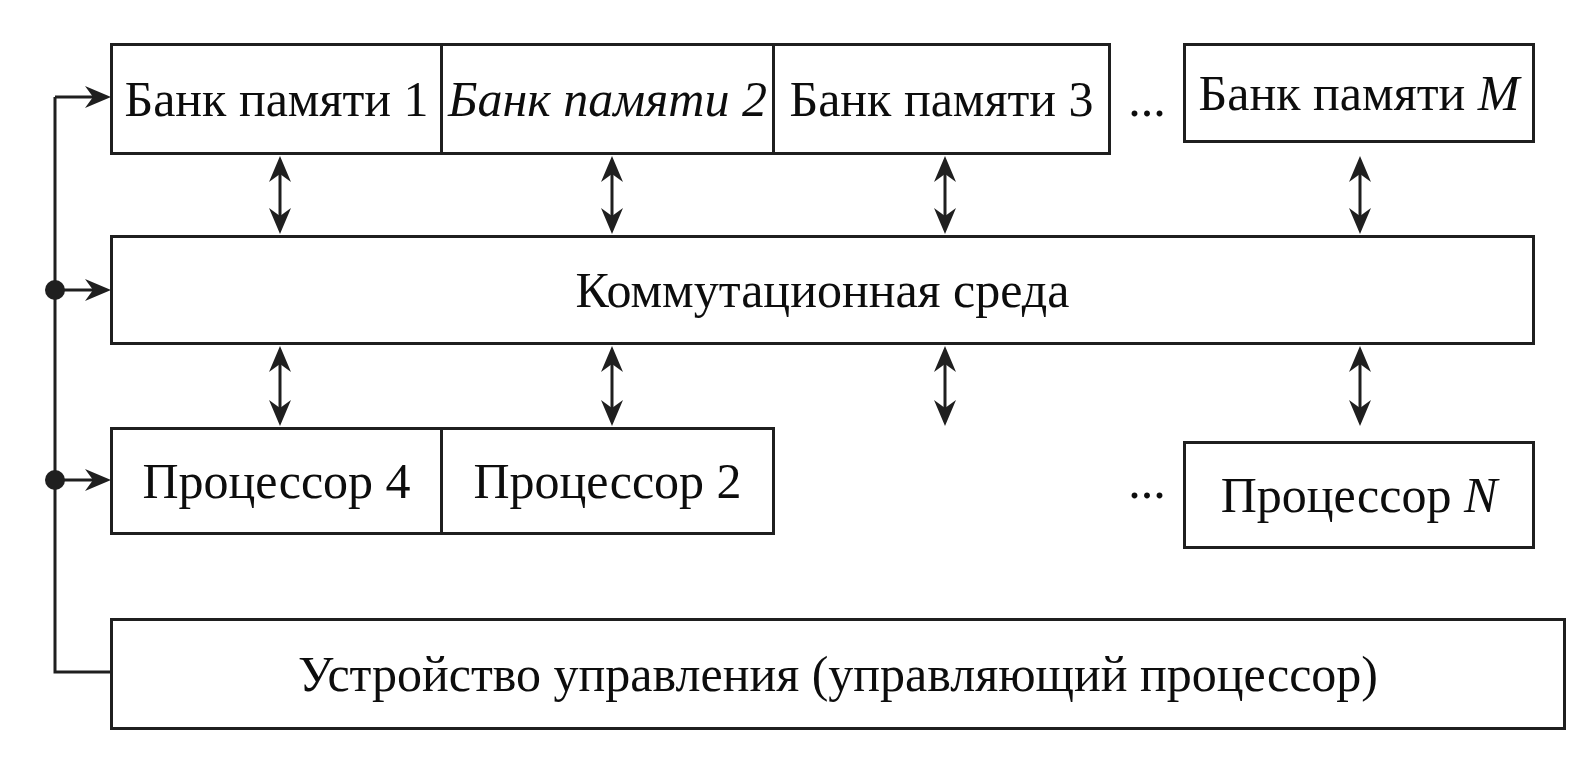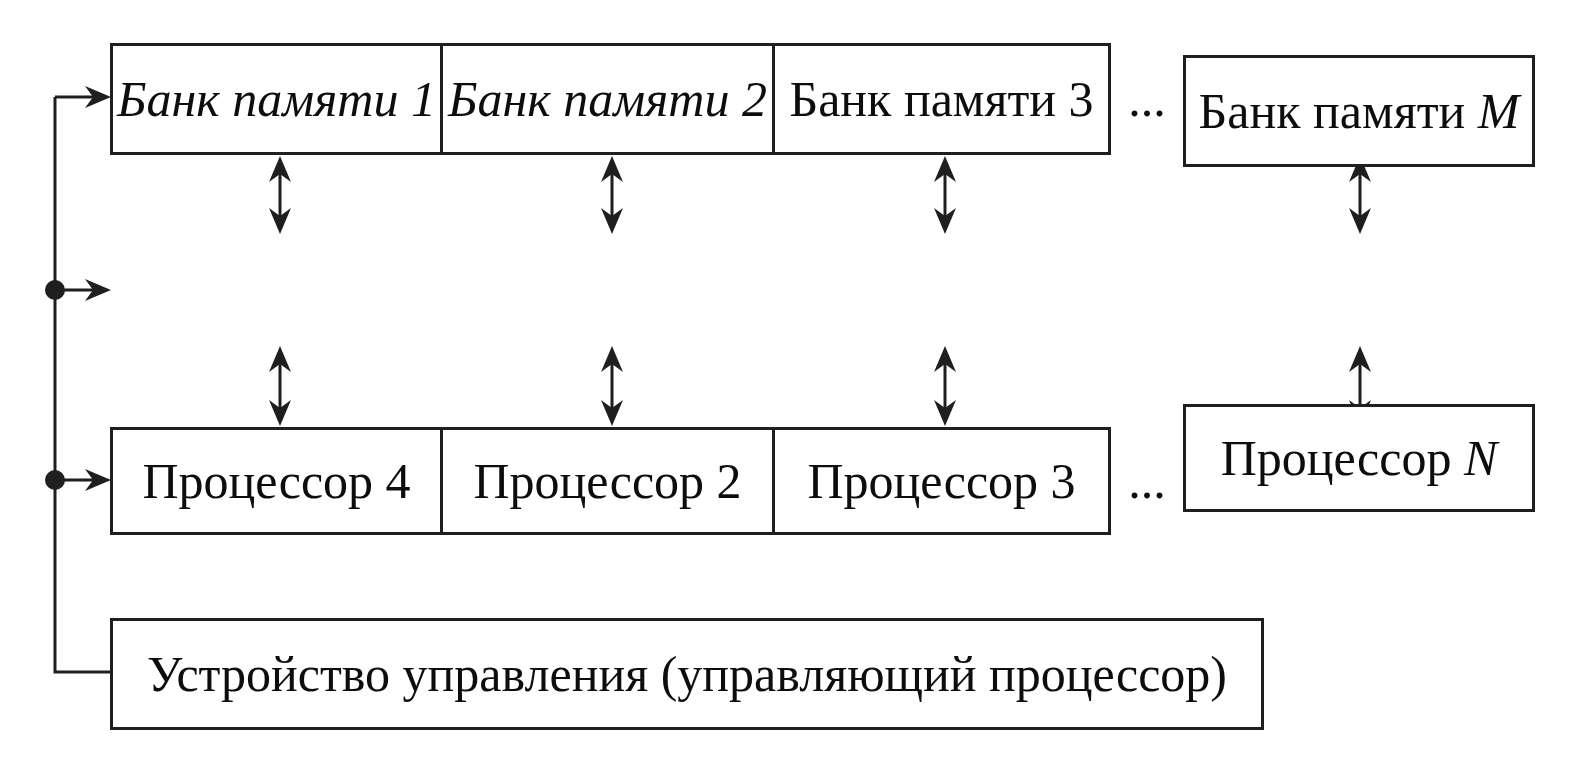--- a/index.html
+++ b/index.html
@@ -40,38 +40,38 @@
     position: absolute;
     display: flex;
     align-items: center;
     justify-content: center;
     font-size: 50px;
     color: #0d0d0d;
   }
   .var { font-style: italic; }
 
   
-  .mem1 { left: 110px; top: 43px; width: 333px; height: 112px; font-style: italic; }
+  .mem1 { left: 110px; top: 43px; width: 333px; height: 112px; }
   .mem2 { left: 440px; top: 43px; width: 335px; height: 112px; font-style: italic; }
   .mem3 { left: 772px; top: 43px; width: 339px; height: 112px; }
-  .memM { left: 1183px; top: 55px; width: 352px; height: 112px; }
+  .memM { left: 1183px; top: 43px; width: 352px; height: 100px; }
   .mem-dots { left: 1111px; top: 43px; width: 72px; height: 112px; }
 
   
   .switch { left: 110px; top: 235px; width: 1425px; height: 110px; }
 
   
   .proc1 { left: 110px; top: 427px; width: 333px; height: 108px; }
   .proc2 { left: 440px; top: 427px; width: 335px; height: 108px; align-items: center; }
   .proc3 { left: 772px; top: 427px; width: 339px; height: 108px; }
-  .procN { left: 1183px; top: 404px; width: 352px; height: 108px; }
+  .procN { left: 1183px; top: 441px; width: 352px; height: 108px; }
   .proc-dots { left: 1111px; top: 427px; width: 72px; height: 108px; }
 
   
-  .control { left: 110px; top: 618px; width: 1154px; height: 112px; }
+  .control { left: 110px; top: 618px; width: 1456px; height: 112px; }
 </style>
 </head>
 <body>
 
 <div class="canvas">
 
   <svg class="connectors" viewBox="0 0 1592 780" xmlns="http://www.w3.org/2000/svg">
     <defs>
       <path id="ah" d="M0,0 L11,26 L0,18 L-11,26 Z"></path>
     </defs>
@@ -142,29 +142,29 @@
   <div class="box mem3">
     <span>Банк памяти 3</span>
   </div>
   <div class="ellipsis mem-dots">
     <span>...</span>
   </div>
   <div class="box memM">
     <span><span>Банк памяти </span><span class="var">M</span></span>
   </div>
 
+  <div class="box switch">
+    <span>Коммутационная среда</span>
+  </div>
 
   <div class="box proc1">
     <span>Процессор 4</span>
   </div>
   <div class="box proc2">
     <span>Процессор 2</span>
-  </div>
-  <div class="box proc3">
-    <span>Процессор 3</span>
   </div>
   <div class="ellipsis proc-dots">
     <span>...</span>
   </div>
   <div class="box procN">
     <span><span>Процессор </span><span class="var">N</span></span>
   </div>
 
   <div class="box control">
     <span>Устройство управления (управляющий процессор)</span>

